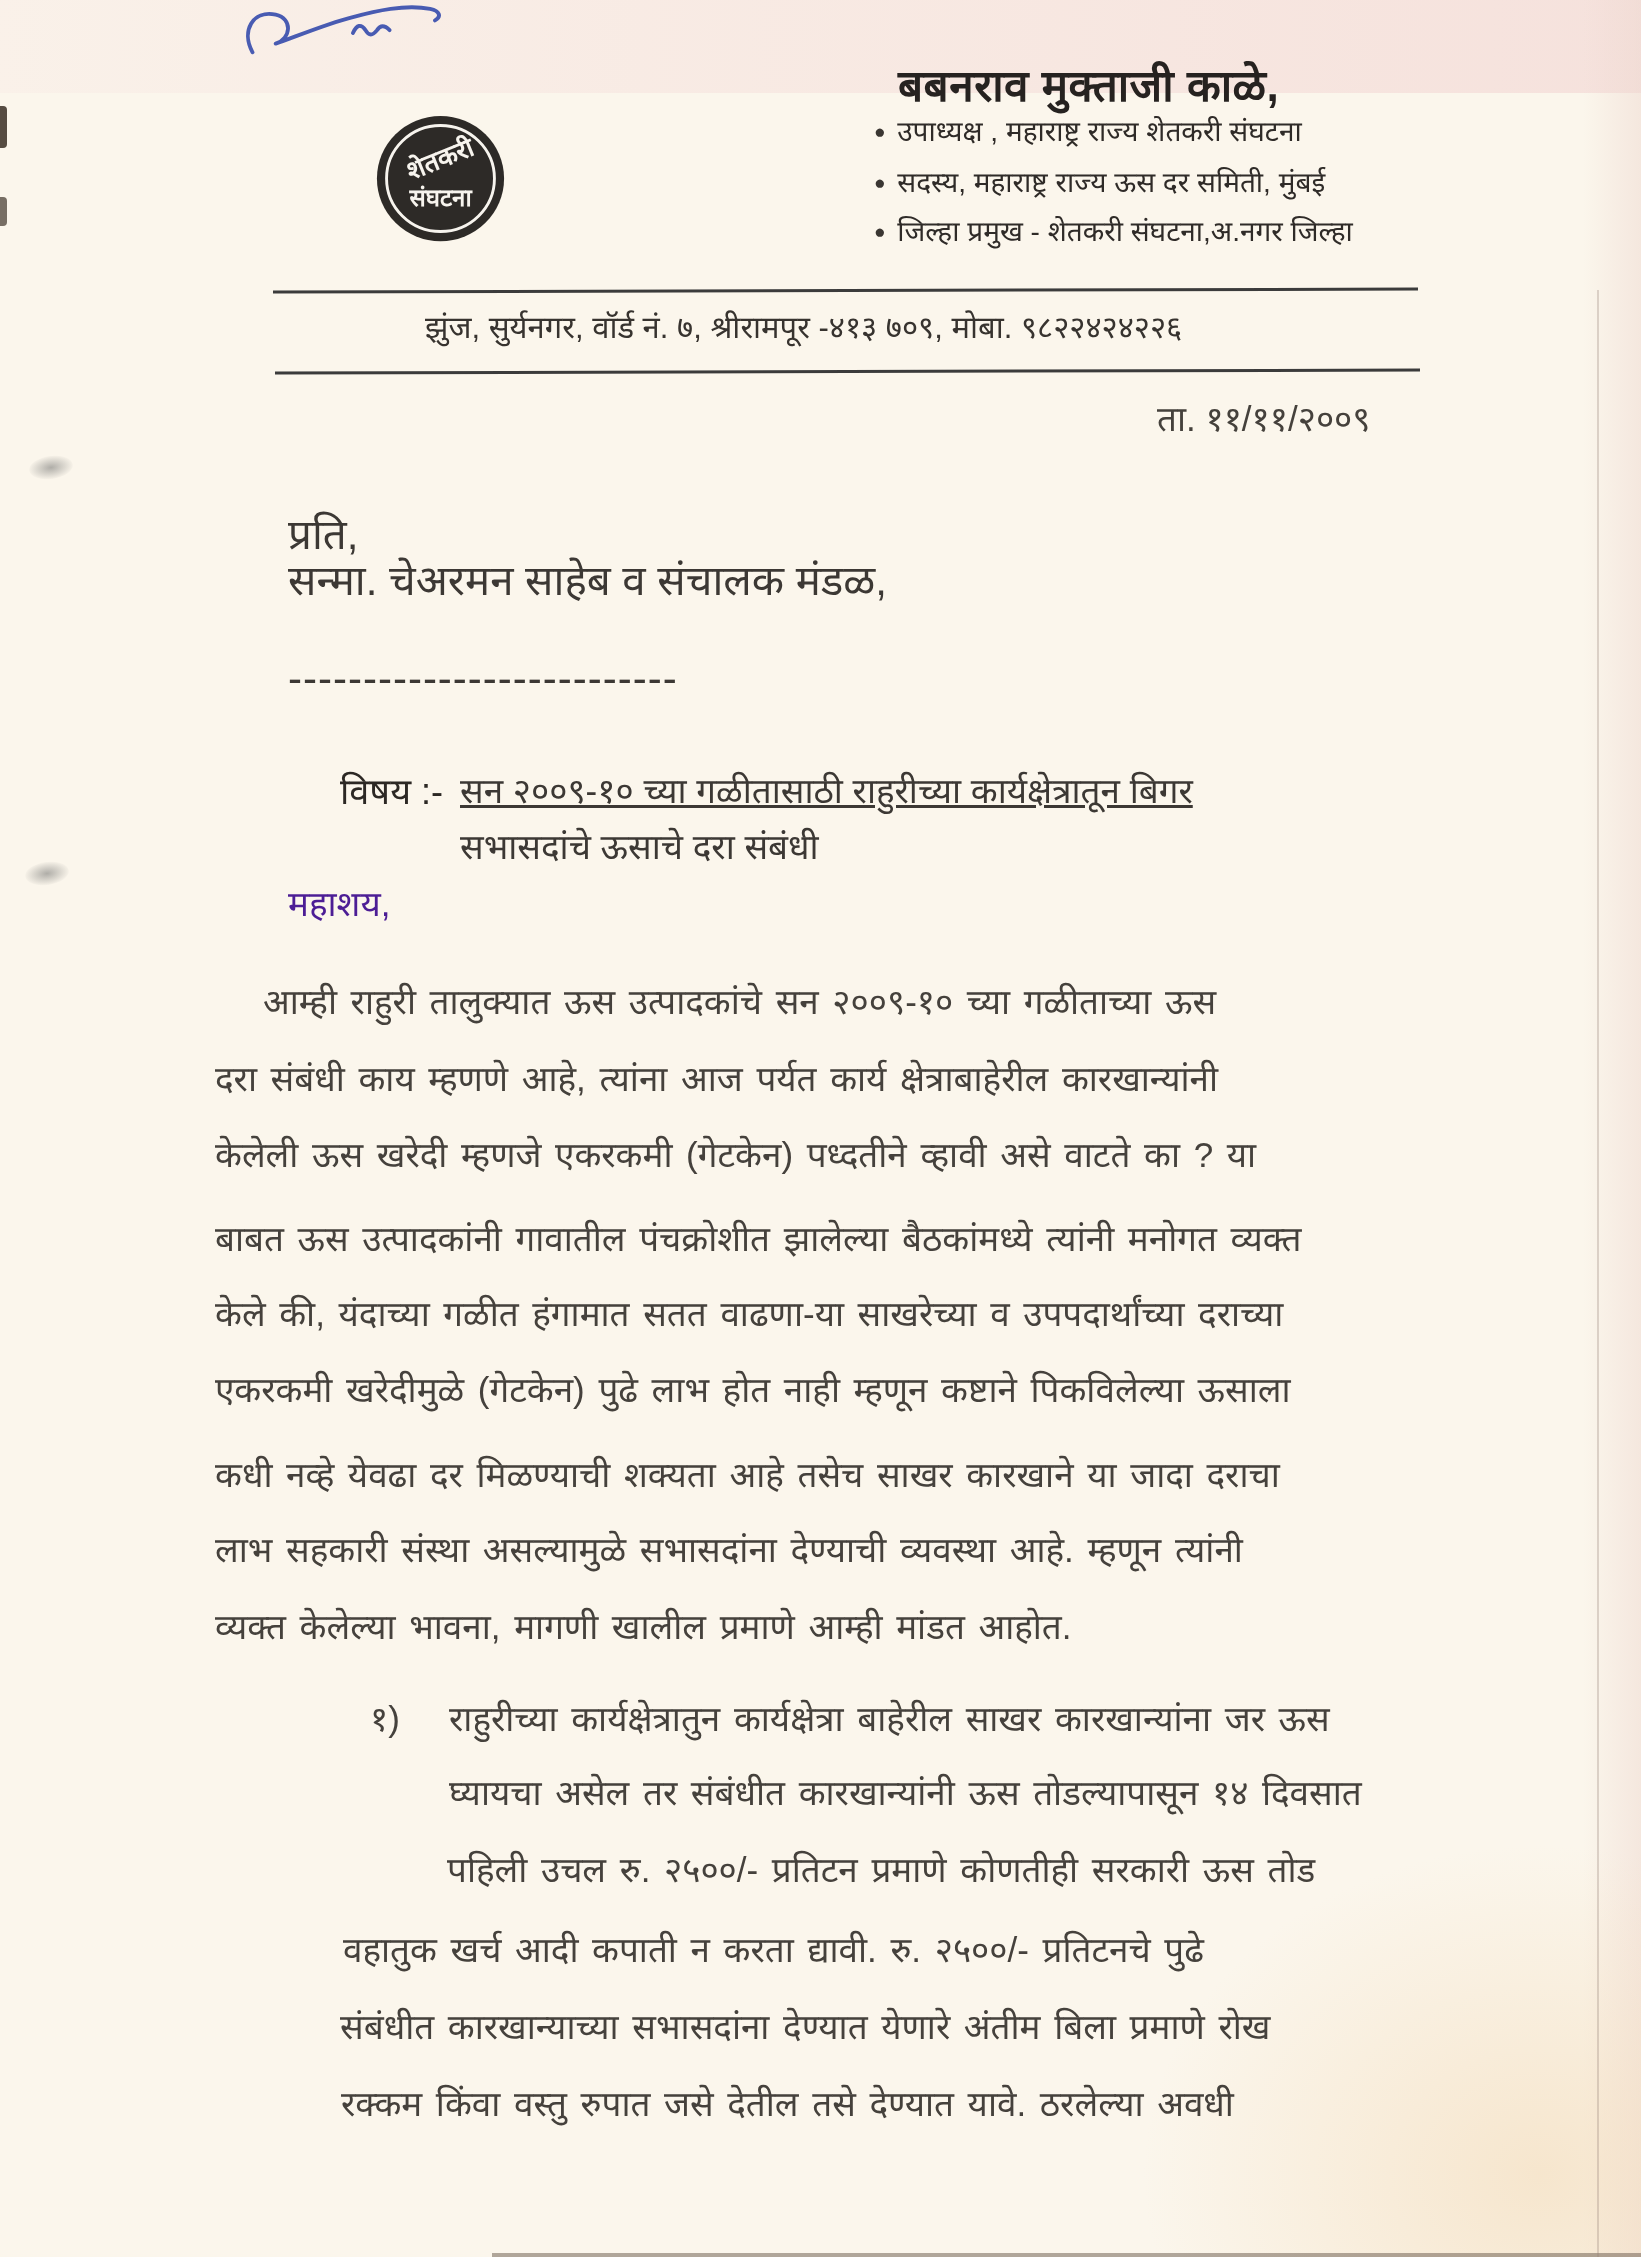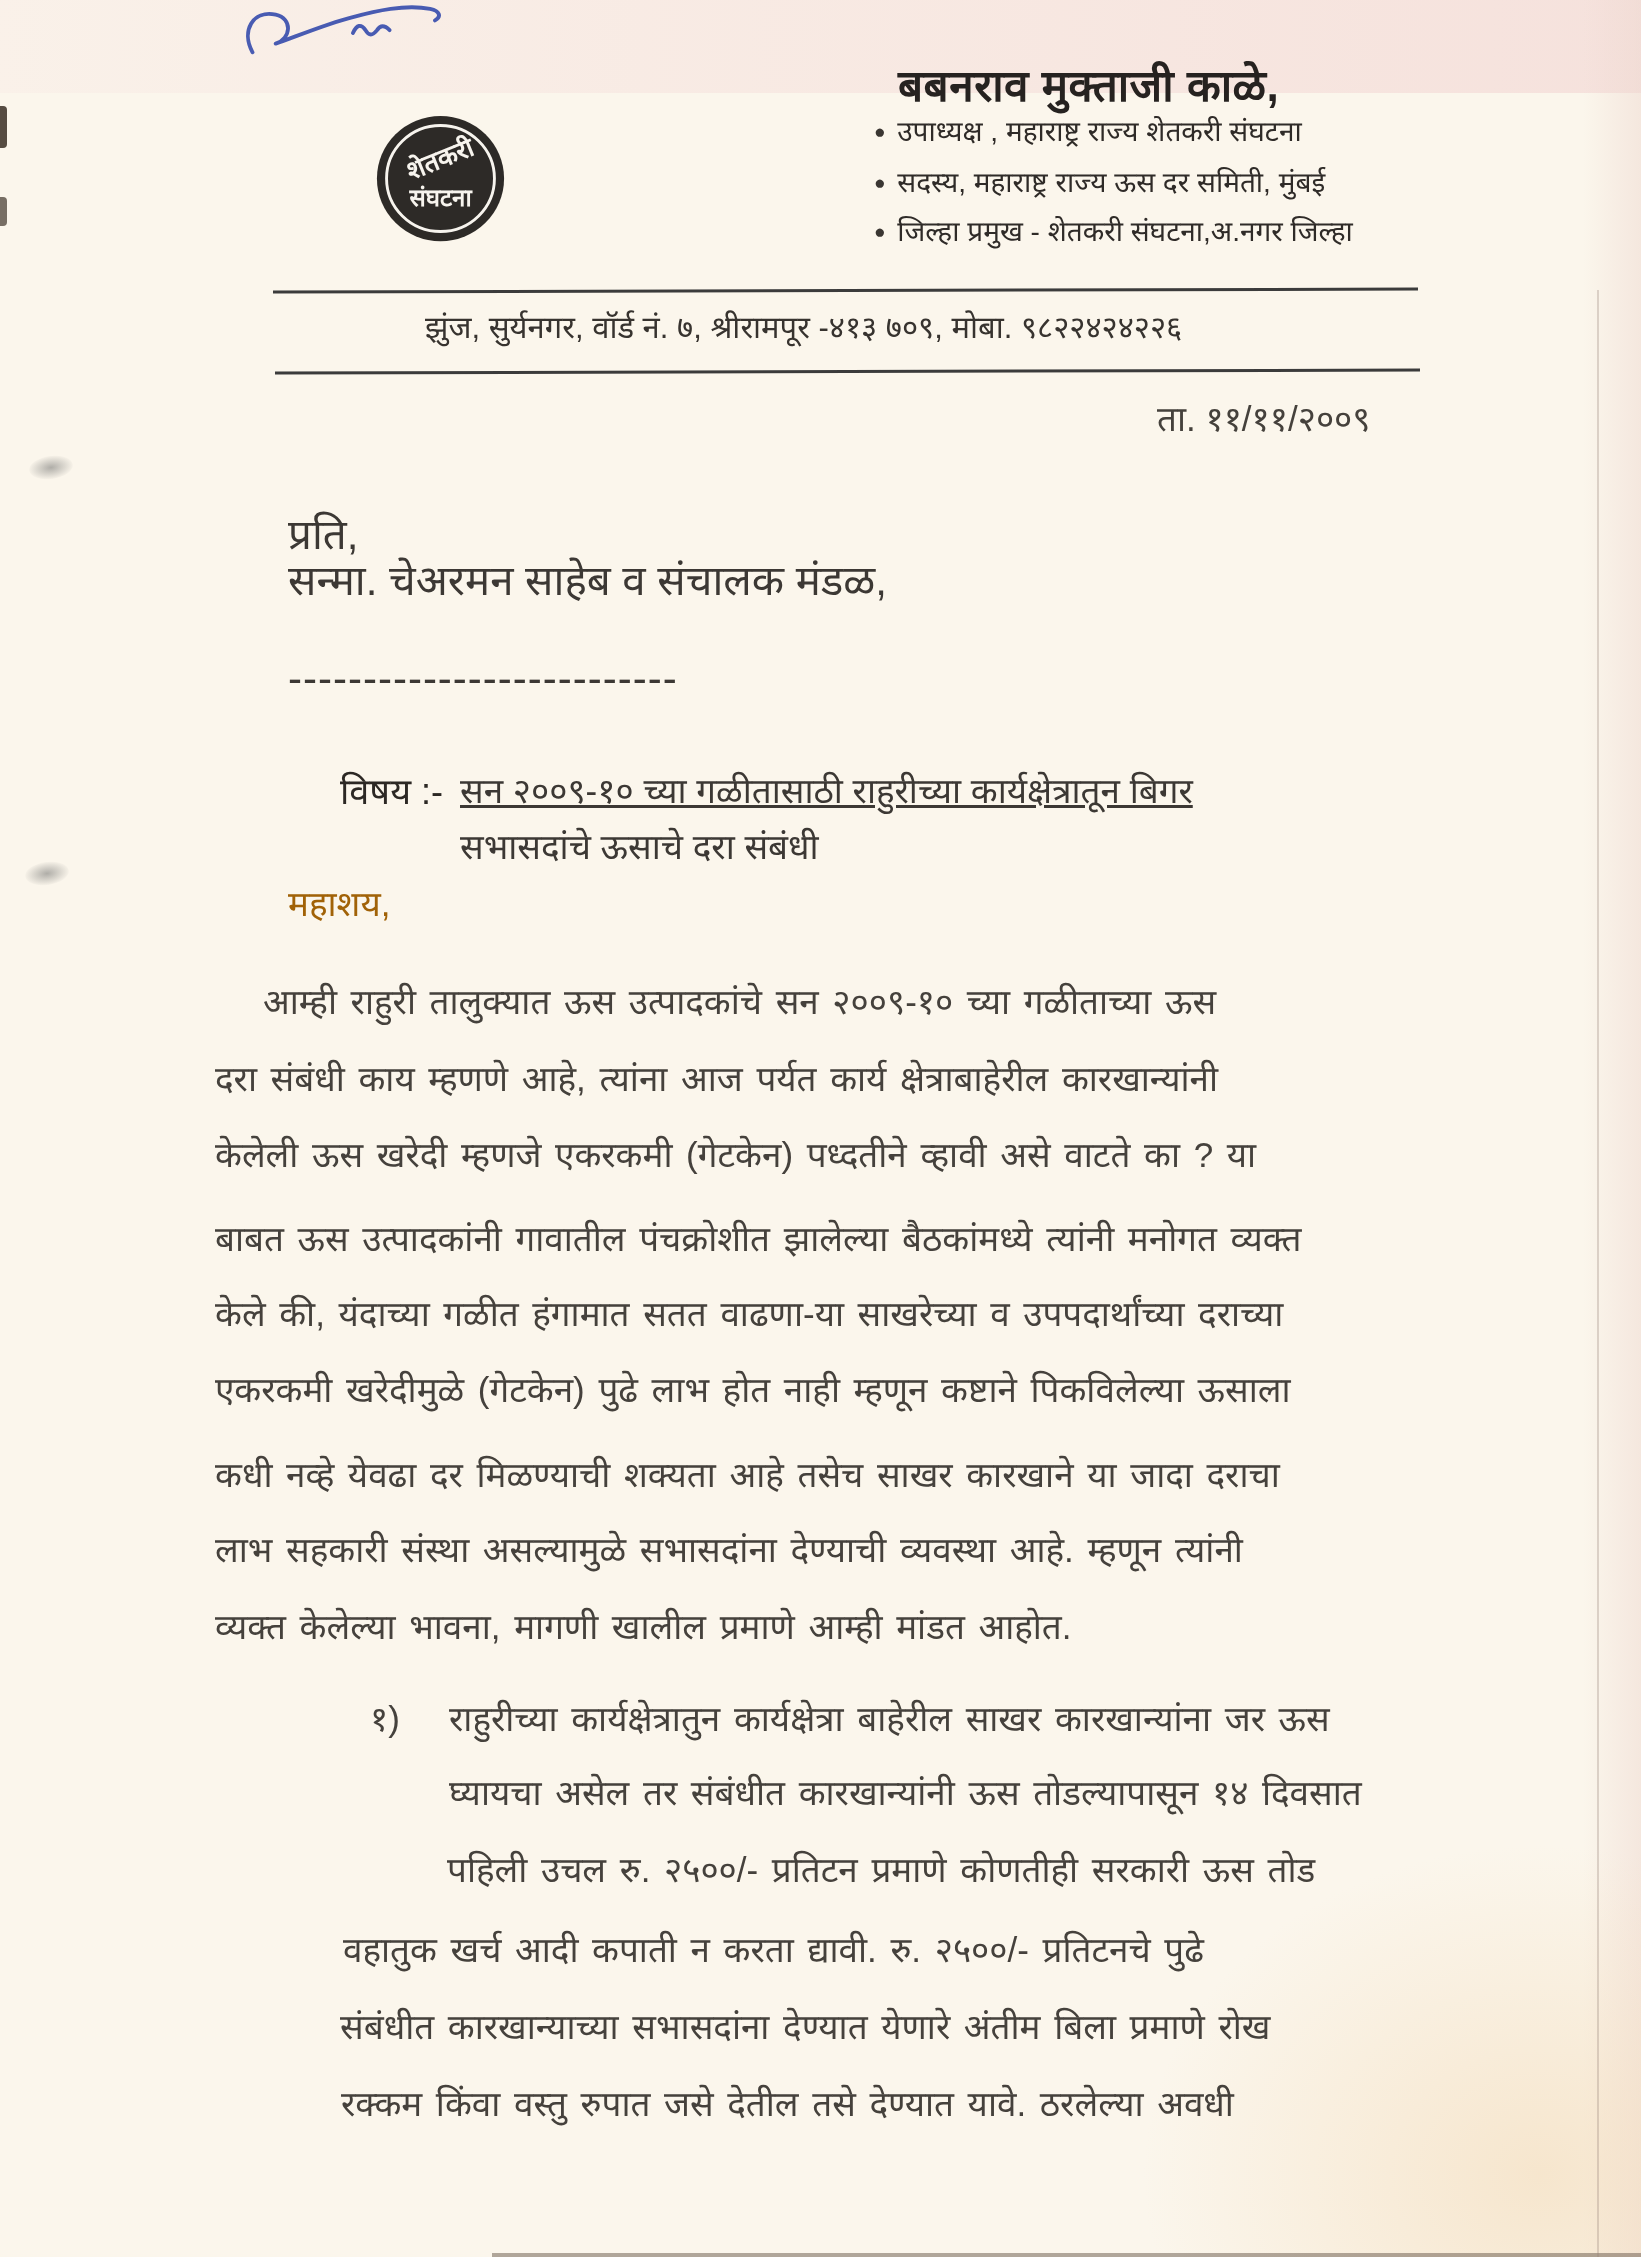--- a/index.html
+++ b/index.html
@@ -44,21 +44,21 @@
   .rule.bottom{left:275px;top:370px;width:1145px;transform:rotate(-.15deg);}
   .address{position:absolute;left:425px;top:305px;font-size:31px;color:#37332f;white-space:nowrap;}
   .date{position:absolute;left:1157px;top:394px;font-size:35px;color:#45413c;white-space:nowrap;}
   
   .to{position:absolute;left:288px;font-size:42px;color:#3c3834;white-space:nowrap;}
   .to.t1{top:504px;}.to.t2{top:550px;}.to.t3{top:610px;letter-spacing:0.5px;}.to.t4{top:655px;letter-spacing:1px;}
   
   .subject-label{position:absolute;left:340px;top:766px;font-size:36px;font-weight:normal;color:#2c2824;white-space:nowrap;}
   .subject-line{position:absolute;left:460px;font-size:35px;color:#3c3834;white-space:nowrap;}
   .subject-line.sl1{top:766px;text-decoration:underline;}.subject-line.sl2{top:822px;}
-  .greeting{position:absolute;left:288px;top:879px;font-size:35px;color:#a16207;white-space:nowrap;}
+  .greeting{position:absolute;left:288px;top:879px;font-size:35px;color:#4c1d95;white-space:nowrap;}
   
   .body-line{position:absolute;left:215px;font-size:35px;color:#45413c;white-space:nowrap;word-spacing:3.9px;}
   .body-line.bl0{left:263px;top:977px;text-align:center;}
   .body-line.bl1{top:1054px;}
   .body-line.bl2{top:1130px;}
   .body-line.bl3{top:1214px;}
   .body-line.bl4{top:1289px;}
   .body-line.bl5{top:1365px;}
   .body-line.bl6{top:1450px;}
   .body-line.bl7{top:1525px;}

